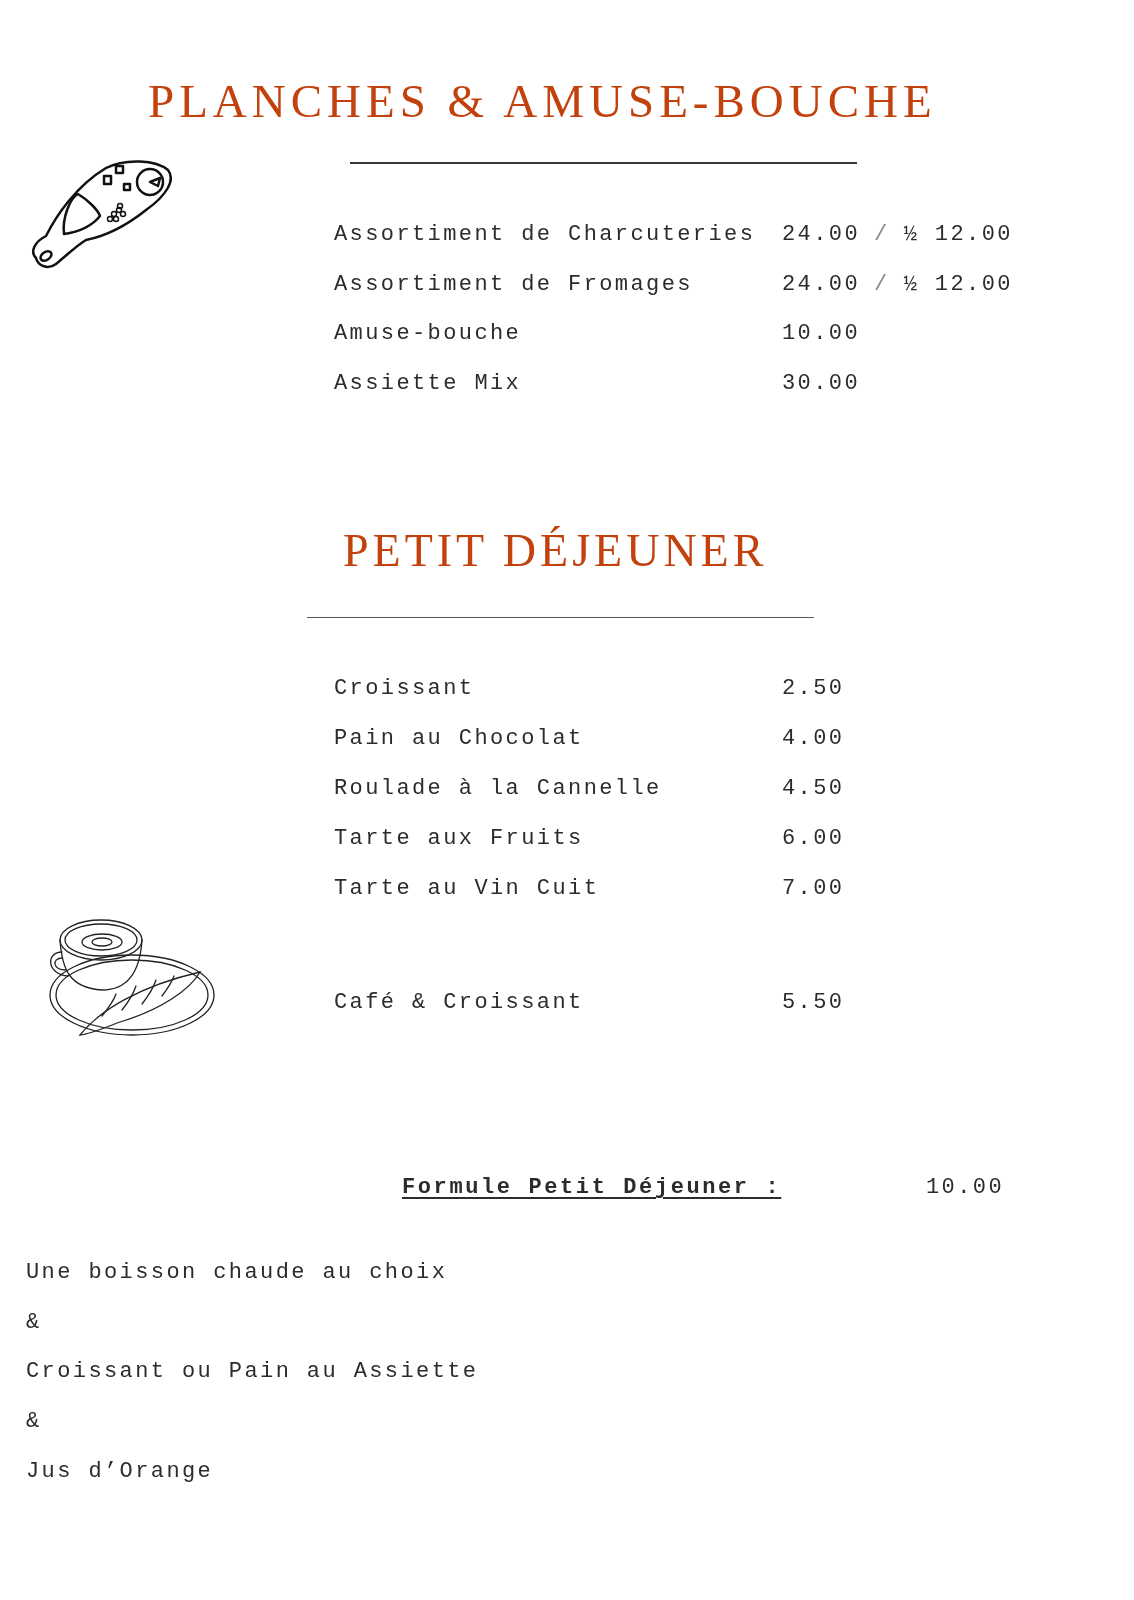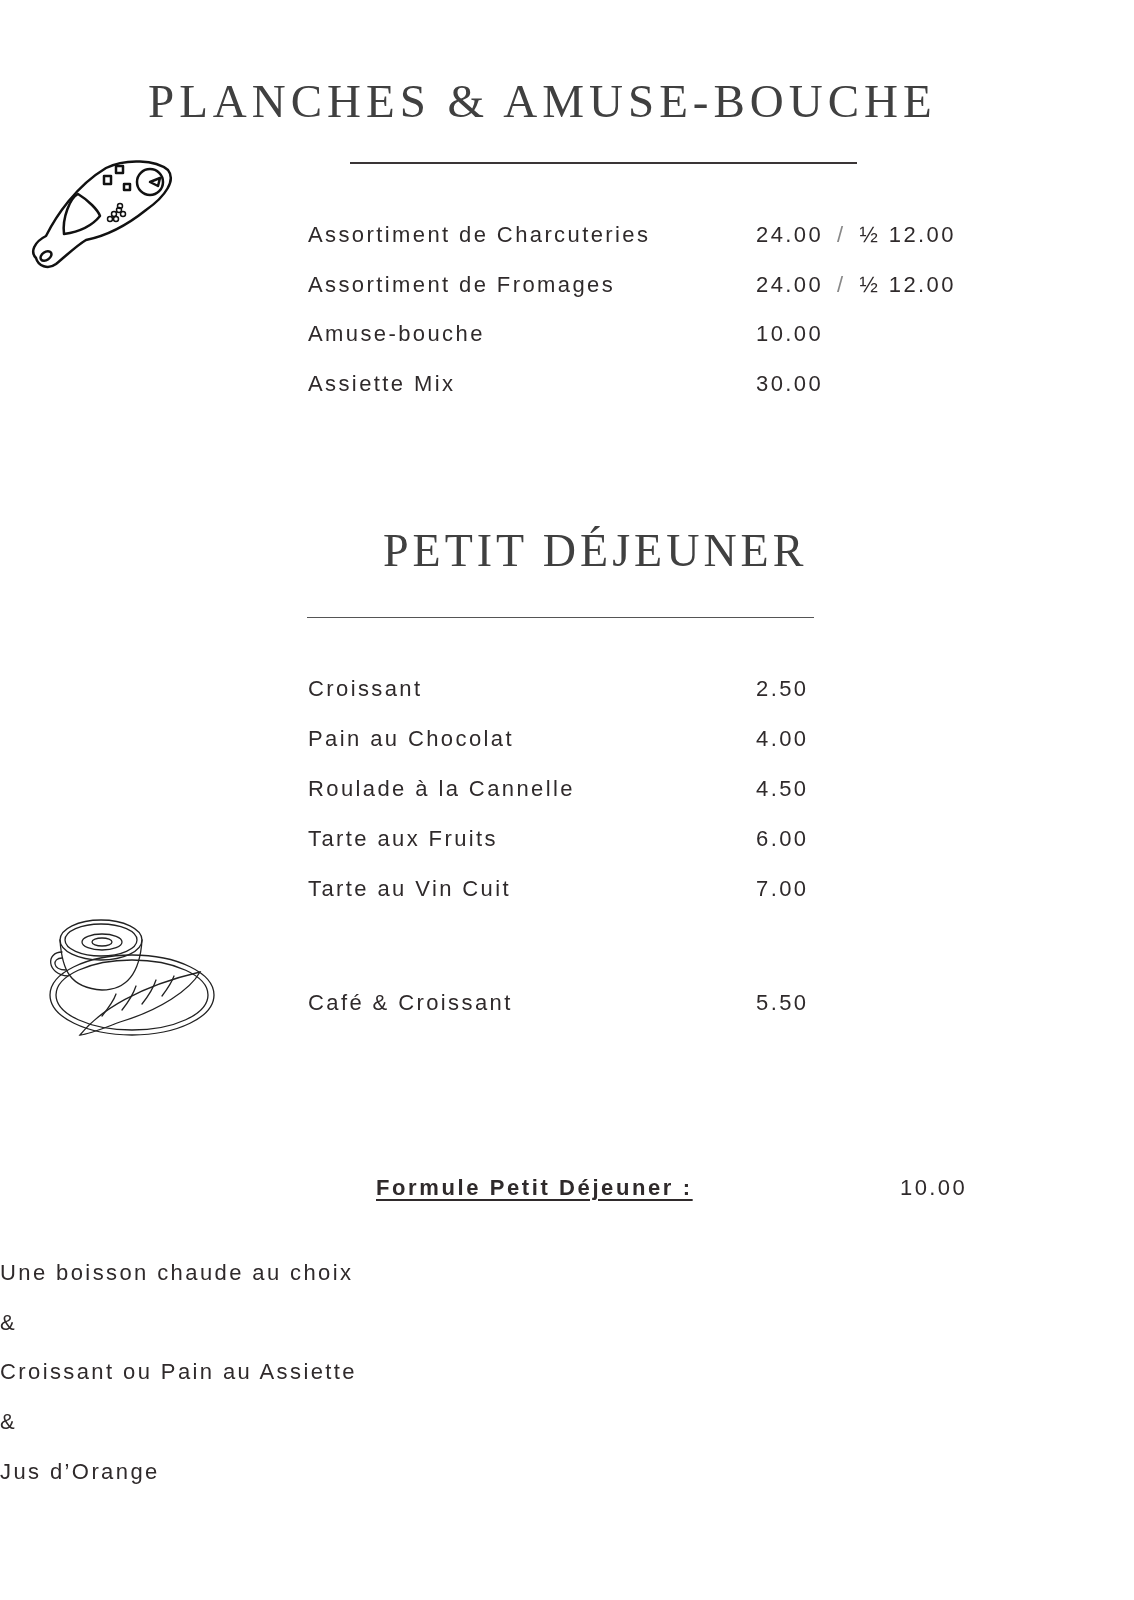--- a/index.html
+++ b/index.html
@@ -4,30 +4,30 @@
 <style>
   html, body { margin: 0; padding: 0; }
   body {
     width: 1134px; height: 1600px; background: #ffffff; position: relative;
     overflow: hidden; color: #2b2526;
     font-family: "Liberation Serif", "DejaVu Serif", serif;
   }
   .abs { position: absolute; }
   .title {
     font-family: "Liberation Serif", serif; font-weight: normal;
-    letter-spacing: 4px; color: #404040; white-space: nowrap; margin: 0;
+    letter-spacing: 4px; color: #c2410c; white-space: nowrap; margin: 0;
   }
   .t1 { left: 148px; top: 74px; font-size: 47px; letter-spacing: 5px; }
-  .t2 { left: 343px; top: 524px; font-size: 46px; letter-spacing: 4px; margin-left: 40px; }
+  .t2 { left: 343px; top: 524px; font-size: 46px; letter-spacing: 4px; }
   .rule { height: 2px; background: #3a3536; }
   .r1 { left: 350px; top: 162px; width: 507px; }
   .r2 { left: 307px; top: 617px; width: 507px; height: 1px; background:#555; }
   .item {
-    position: absolute; font-family: Liberation Sans, sans-serif; font-size: 22px;
-    letter-spacing: 2.4px; color: #2f2a2b; white-space: nowrap;
+    position: absolute; font-family: Liberation Mono, monospace; font-size: 22px;
+    letter-spacing: 2.4px; color: #2f2a2b; white-space: nowrap; margin-left: 26px;
   }
   .name { left: 308px; }
   .price { left: 756px; letter-spacing: 2.4px; text-align: center; }
   .price .sep { margin: 0 14px; color: #888; }
   .formula-title { left: 376px; top: 1175px; text-decoration: underline; text-underline-offset: 4px; font-weight: bold; letter-spacing: 2.6px; }
   .formula-price { left: 900px; top: 1175px; }
   .center { left: 0; width: 1114px; text-align: left; }
   .amp { font-size: 22px; }
   svg { position: absolute; }
 </style>

